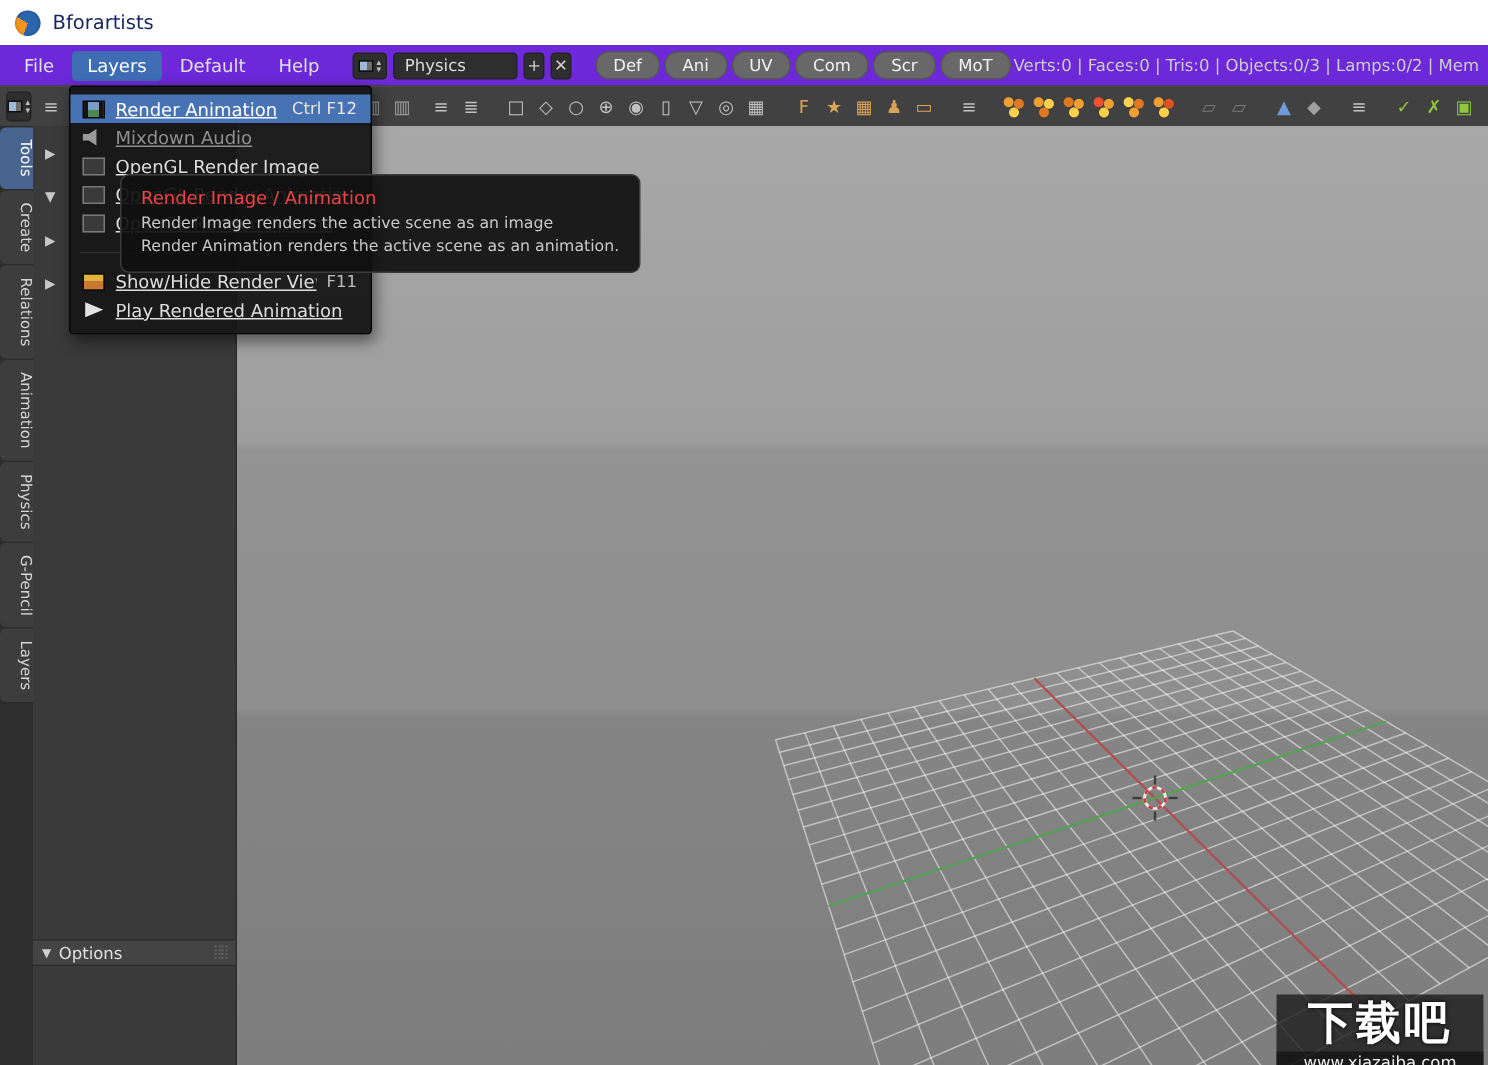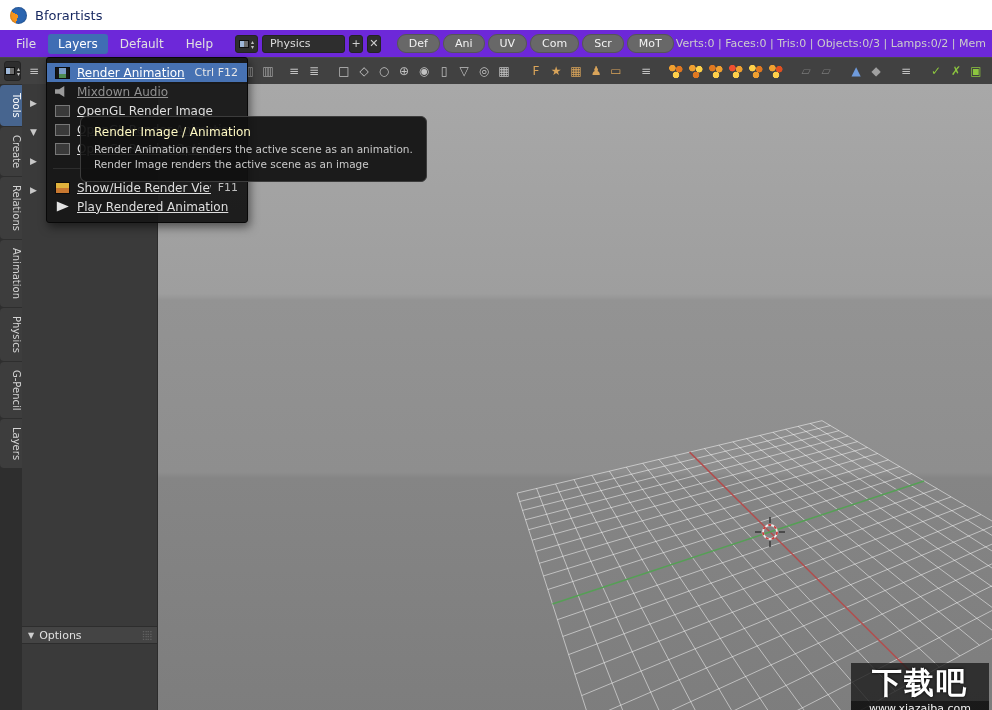--- a/index.html
+++ b/index.html
@@ -72,21 +72,21 @@
   .mi{width:15px;height:12px;flex:none}
   .render-still-icon{background:linear-gradient(#7c9cc8 55%,#b8803c 55%);border:1px solid #0c0c0c}
   .render-animation-icon{background:linear-gradient(90deg,#151515 0 3px,rgba(0,0,0,0) 3px calc(100% - 3px),#151515 calc(100% - 3px)),linear-gradient(#7c9cc8 55%,#4d8a52 55%);border:1px solid #0c0c0c}
   .audio-icon{background:#9a9a9a;clip-path:polygon(0 32%,28% 32%,62% 4%,62% 96%,28% 68%,0 68%)}
   .opengl-icon{background:#3a3a3a;border:1px solid #787878}
   .render-view-icon{background:linear-gradient(#e0b23c 45%,#c87830 45%);border:1px solid #0c0c0c}
   .play-icon{background:#e2e2e2;clip-path:polygon(12% 8%,92% 50%,12% 92%)}
 
   
   .tooltip{position:absolute;left:80px;top:116px;width:fit-content;max-width:360px;background:rgba(16,16,16,0.93);border:1px solid #3c3c3c;border-radius:6px;padding:8px 13px 9px;z-index:40}
-  .tt-title{font-size:12px;color:#fef9c3;margin-bottom:3px;white-space:nowrap}
+  .tt-title{font-size:12px;color:#ef4444;margin-bottom:3px;white-space:nowrap}
   .tt-line{font-size:10.5px;color:#c9c9c9;line-height:15px;white-space:nowrap}
   .tt-python{font-family:"DejaVu Sans Mono","Liberation Mono",monospace;font-size:10px;color:#8a8a8a;margin-top:5px;white-space:nowrap}
 </style>
 </head>
 <body>
 
 <div id="app">
 
   <div class="titlebar">
     <span class="logo"></span>
@@ -289,18 +289,18 @@
           <span class="mi play-icon"></span>
           <span class="ml ul">Play Rendered Animation</span>
           <span class="ms"></span>
         </div>
       </div>
   </div>
 
   <div class="tooltip">
     <div class="tt-title">Render Image / Animation</div>
     <div>
+        <div class="tt-line">Render Image renders the active scene as an image</div>
         <div class="tt-line">Render Animation renders the active scene as an animation.</div>
-        <div class="tt-line">Render Image renders the active scene as an image</div>
       </div>
   </div>
 
 </div>
 
 </body></html>

